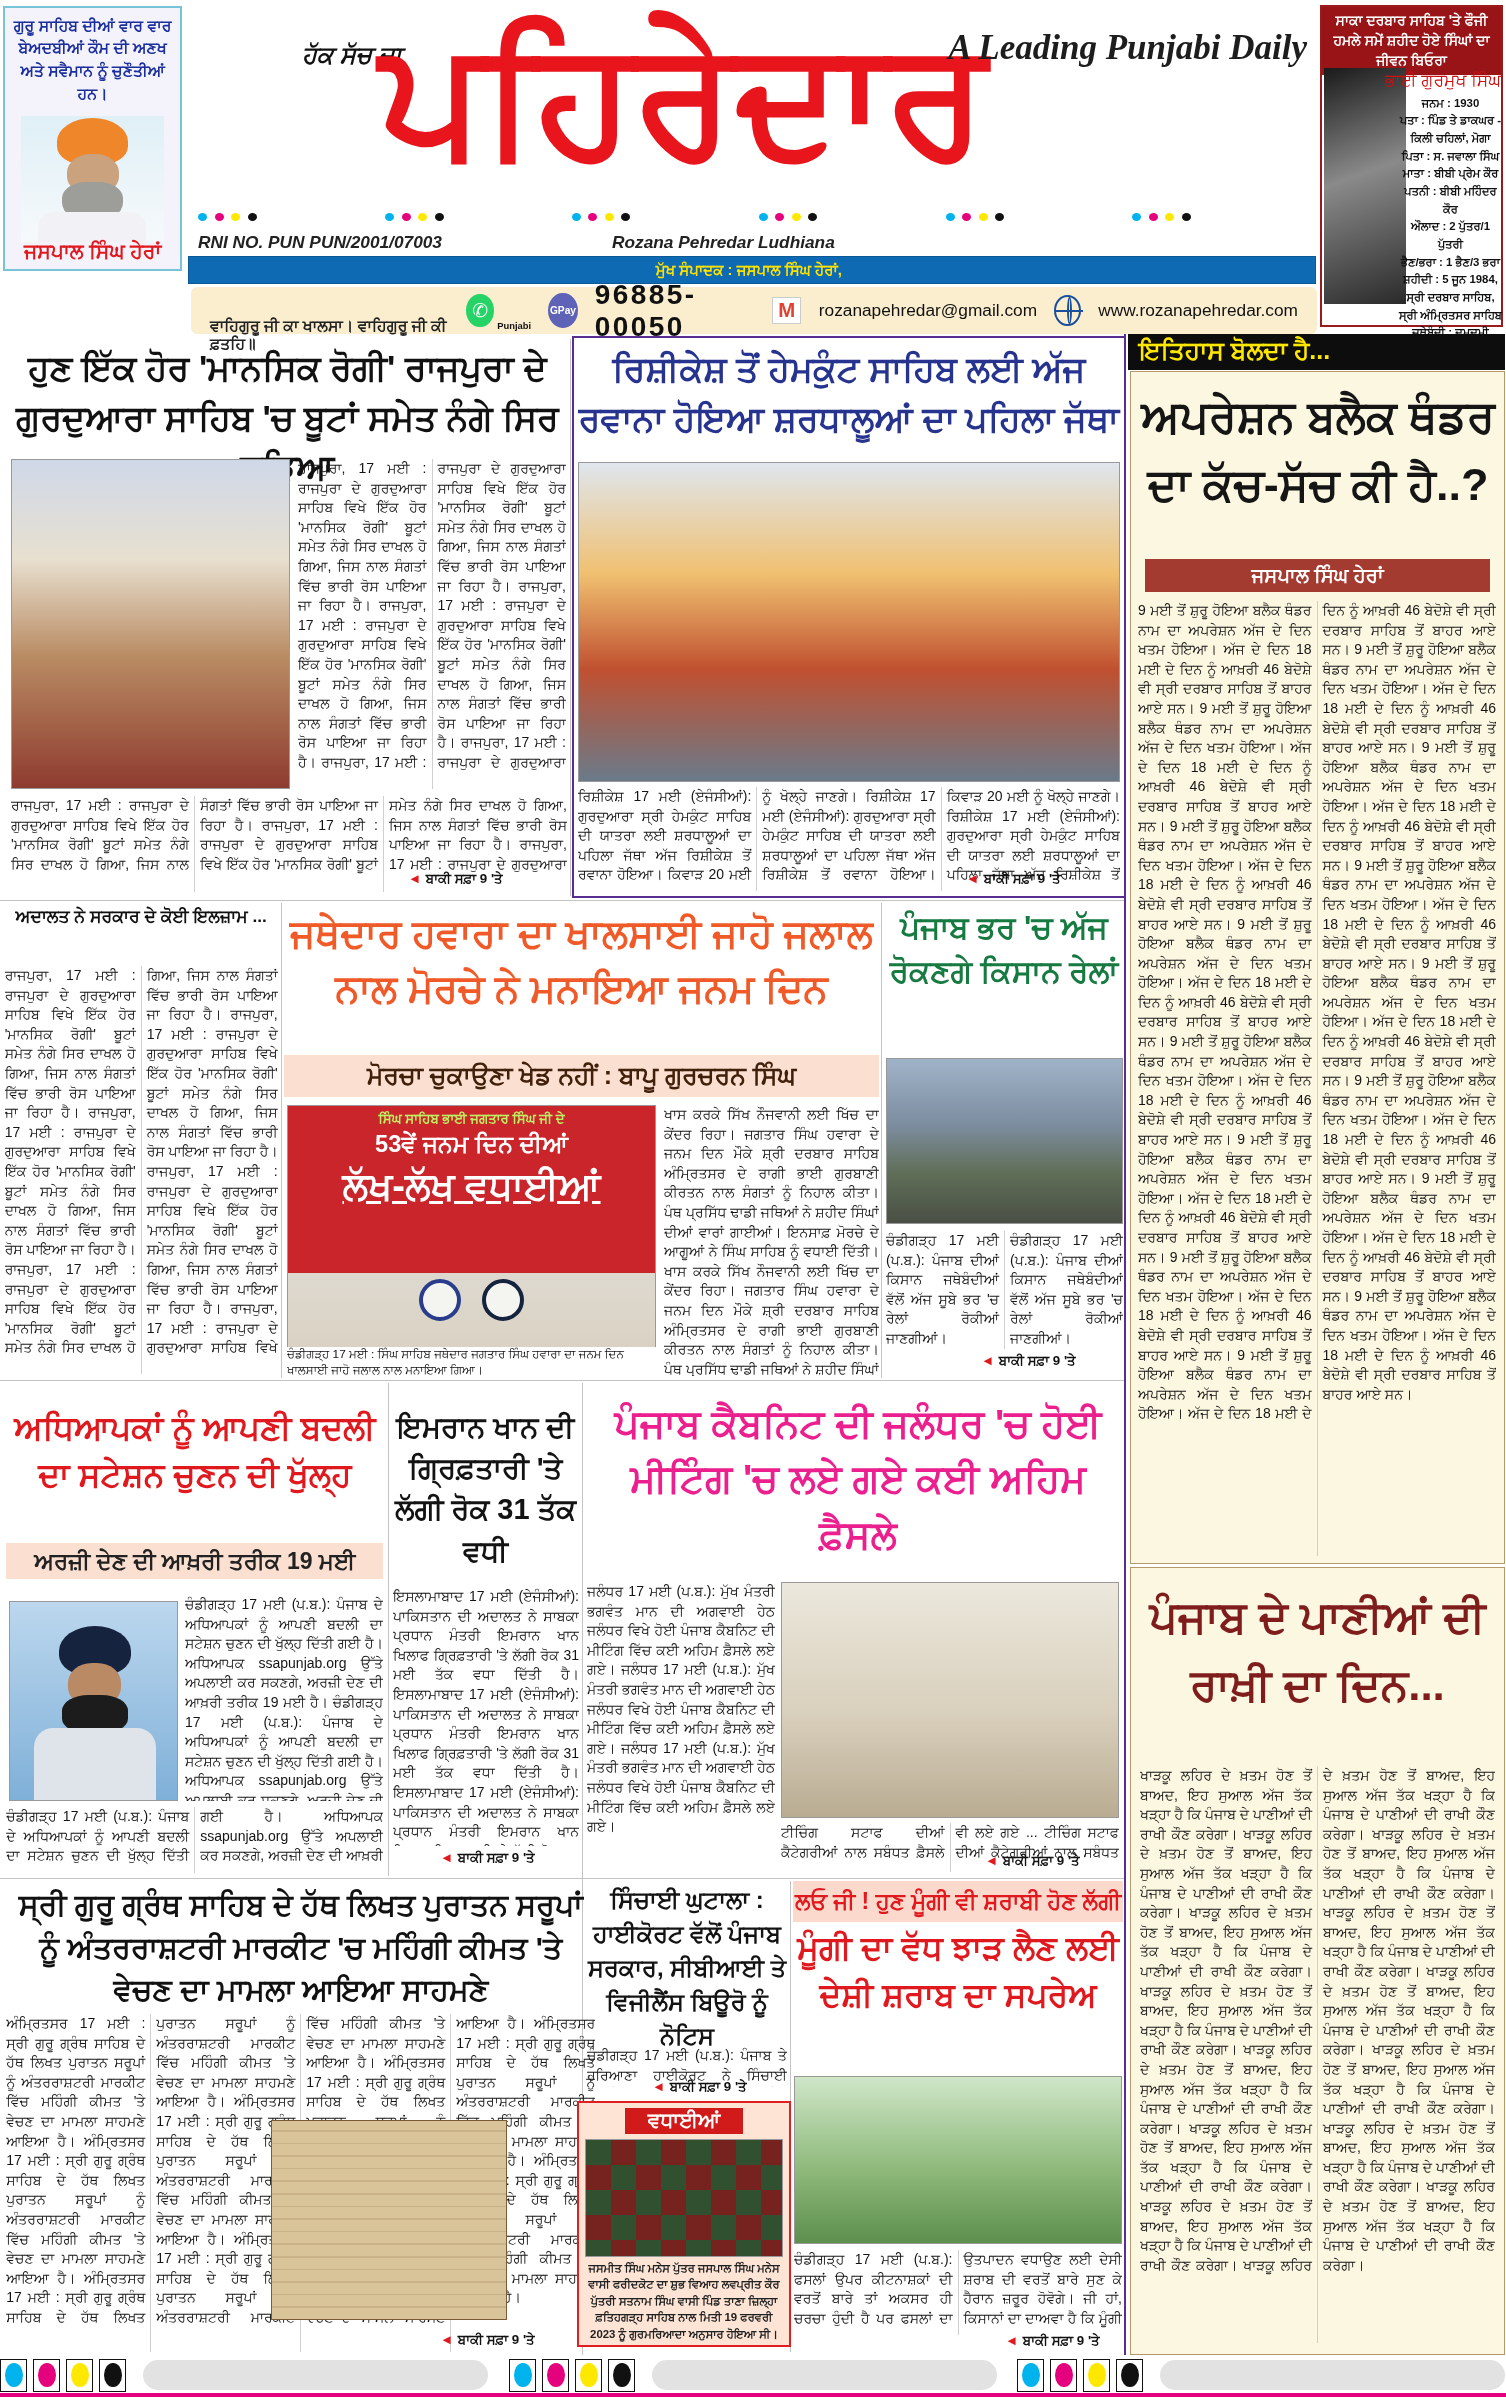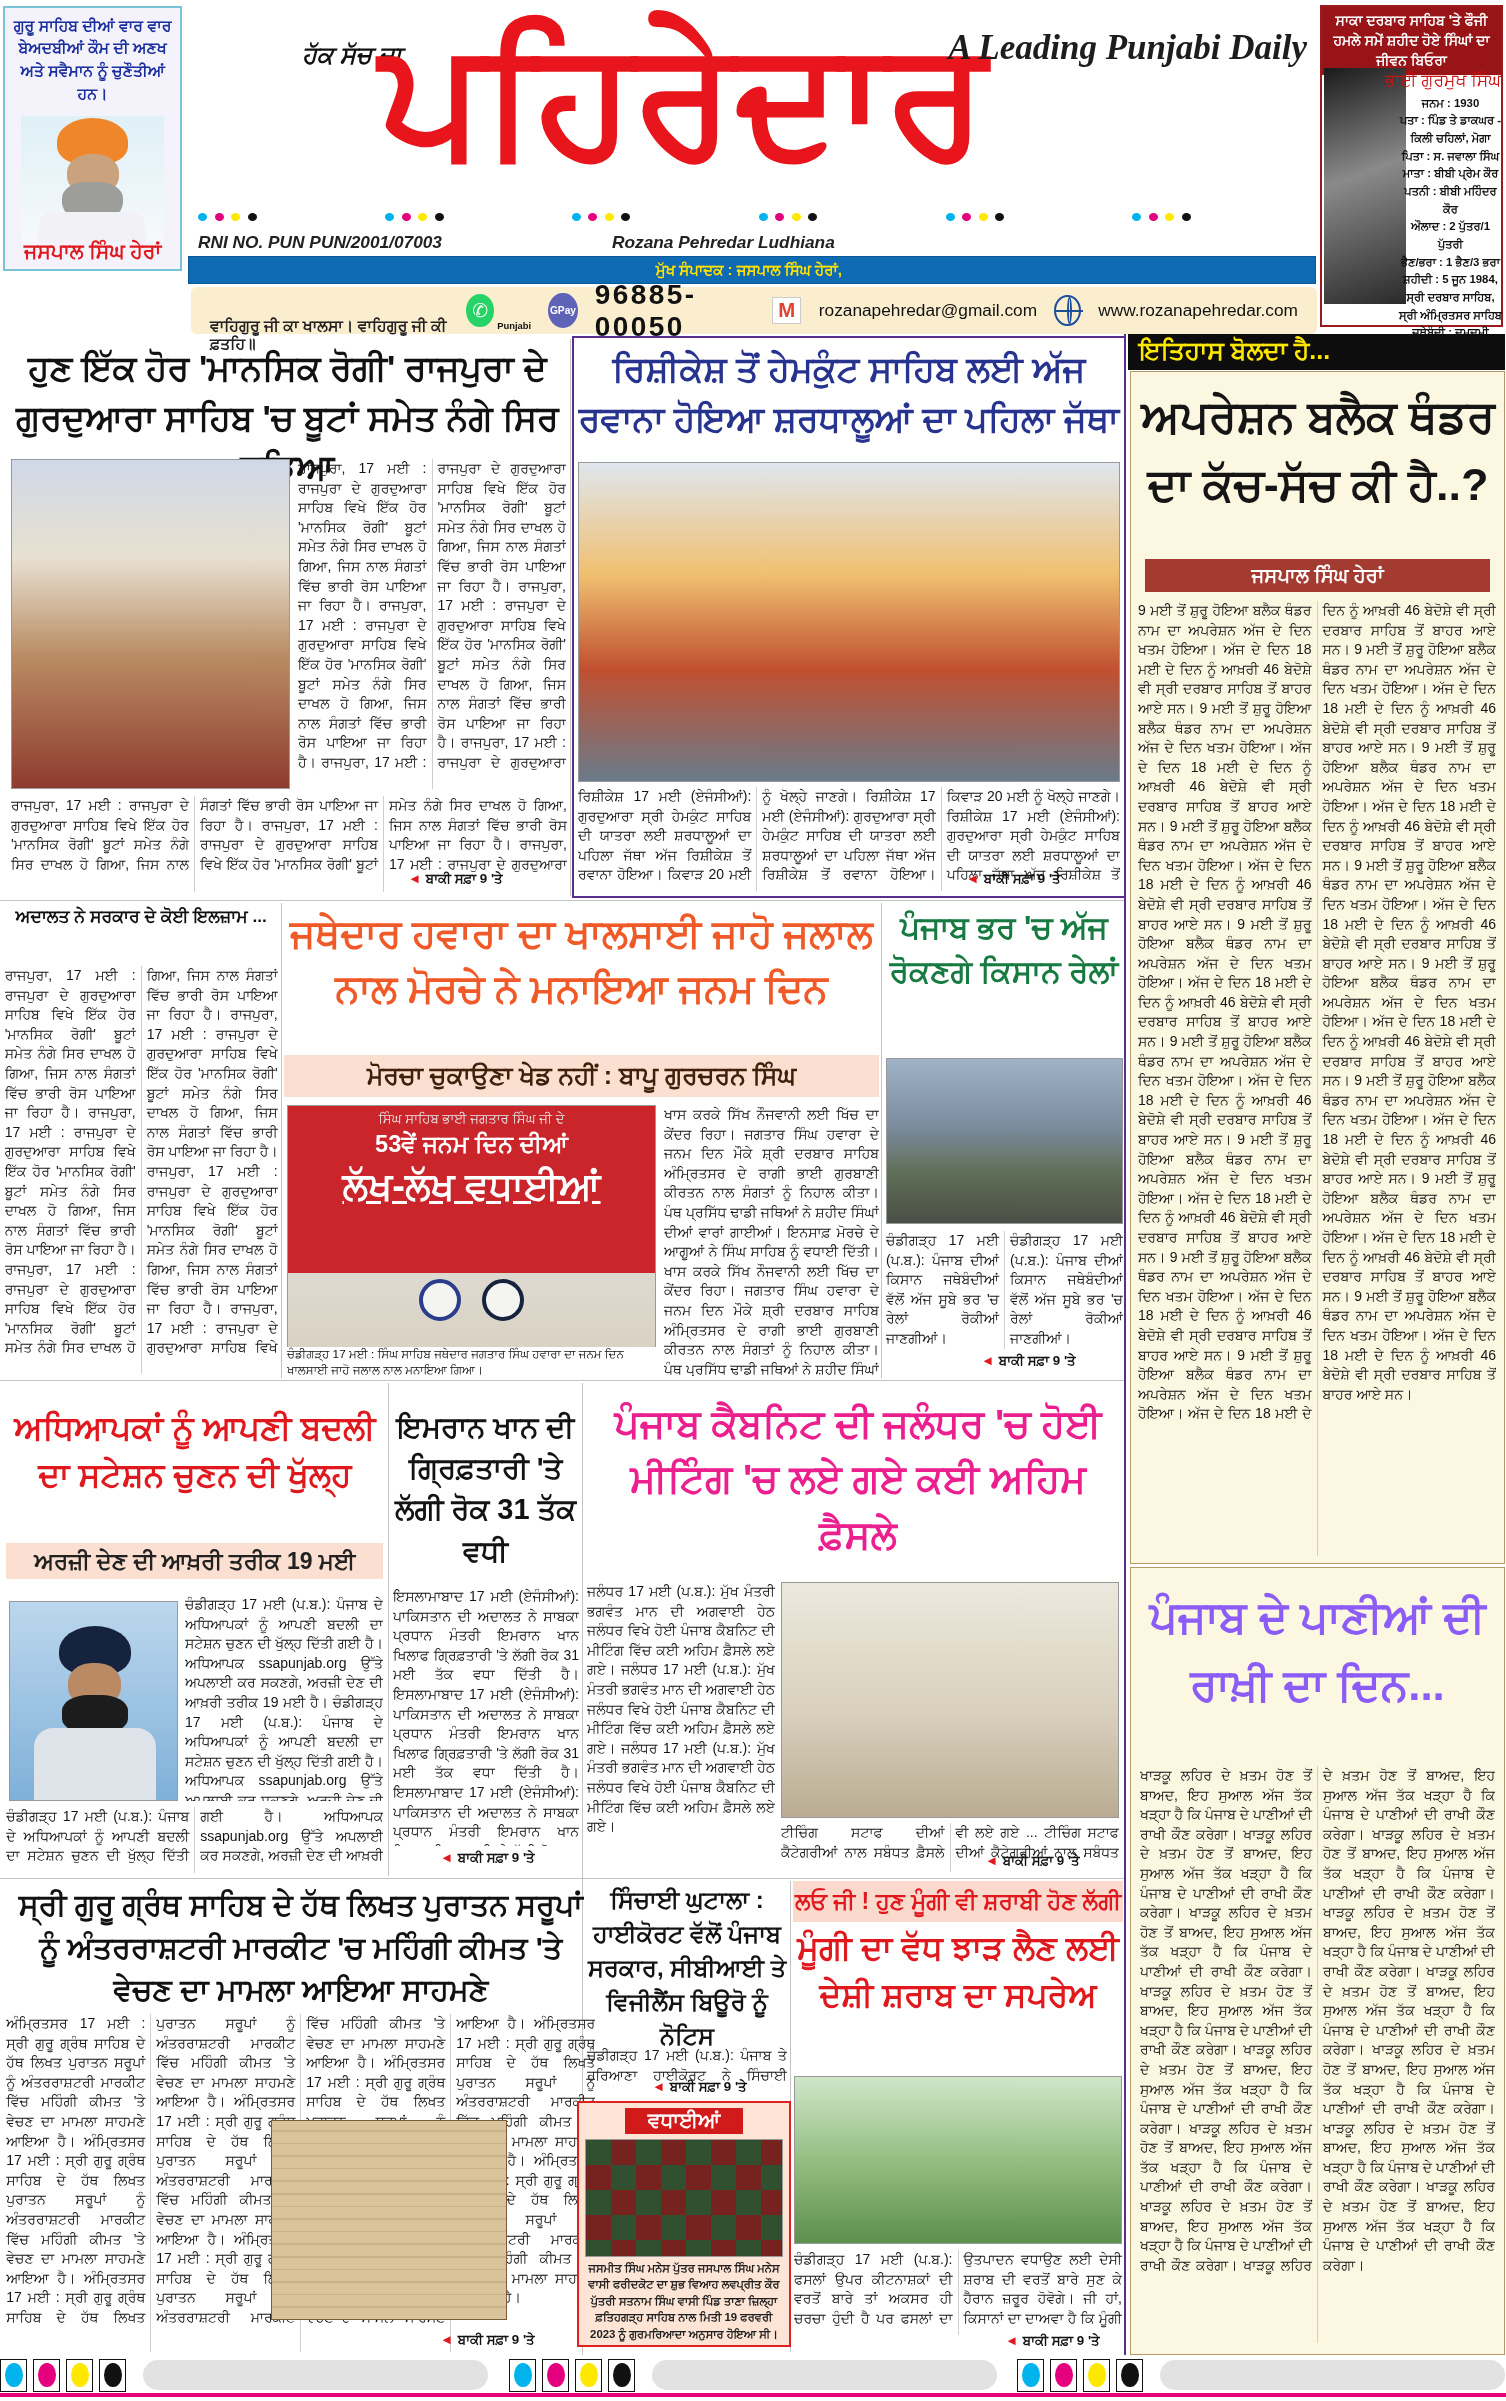--- a/index.html
+++ b/index.html
@@ -196,21 +196,21 @@
     <span style="color:#fff;font-weight:bold;font-size:19.6px;">ਜਸਪਾਲ ਸਿੰਘ ਹੇਰਾਂ</span>
   </div>
   <div class="abs body-sm cols2" style="left:1138px;top:601px;width:358px;height:955px;">9 ਮਈ ਤੋਂ ਸ਼ੁਰੂ ਹੋਇਆ ਬਲੈਕ ਥੰਡਰ ਨਾਮ ਦਾ ਅਪਰੇਸ਼ਨ ਅੱਜ ਦੇ ਦਿਨ ਖਤਮ ਹੋਇਆ। ਅੱਜ ਦੇ ਦਿਨ 18 ਮਈ ਦੇ ਦਿਨ ਨੂੰ ਆਖ਼ਰੀ 46 ਬੇਦੋਸ਼ੇ ਵੀ ਸ੍ਰੀ ਦਰਬਾਰ ਸਾਹਿਬ ਤੋਂ ਬਾਹਰ ਆਏ ਸਨ। 9 ਮਈ ਤੋਂ ਸ਼ੁਰੂ ਹੋਇਆ ਬਲੈਕ ਥੰਡਰ ਨਾਮ ਦਾ ਅਪਰੇਸ਼ਨ ਅੱਜ ਦੇ ਦਿਨ ਖਤਮ ਹੋਇਆ। ਅੱਜ ਦੇ ਦਿਨ 18 ਮਈ ਦੇ ਦਿਨ ਨੂੰ ਆਖ਼ਰੀ 46 ਬੇਦੋਸ਼ੇ ਵੀ ਸ੍ਰੀ ਦਰਬਾਰ ਸਾਹਿਬ ਤੋਂ ਬਾਹਰ ਆਏ ਸਨ। 9 ਮਈ ਤੋਂ ਸ਼ੁਰੂ ਹੋਇਆ ਬਲੈਕ ਥੰਡਰ ਨਾਮ ਦਾ ਅਪਰੇਸ਼ਨ ਅੱਜ ਦੇ ਦਿਨ ਖਤਮ ਹੋਇਆ। ਅੱਜ ਦੇ ਦਿਨ 18 ਮਈ ਦੇ ਦਿਨ ਨੂੰ ਆਖ਼ਰੀ 46 ਬੇਦੋਸ਼ੇ ਵੀ ਸ੍ਰੀ ਦਰਬਾਰ ਸਾਹਿਬ ਤੋਂ ਬਾਹਰ ਆਏ ਸਨ। 9 ਮਈ ਤੋਂ ਸ਼ੁਰੂ ਹੋਇਆ ਬਲੈਕ ਥੰਡਰ ਨਾਮ ਦਾ ਅਪਰੇਸ਼ਨ ਅੱਜ ਦੇ ਦਿਨ ਖਤਮ ਹੋਇਆ। ਅੱਜ ਦੇ ਦਿਨ 18 ਮਈ ਦੇ ਦਿਨ ਨੂੰ ਆਖ਼ਰੀ 46 ਬੇਦੋਸ਼ੇ ਵੀ ਸ੍ਰੀ ਦਰਬਾਰ ਸਾਹਿਬ ਤੋਂ ਬਾਹਰ ਆਏ ਸਨ। 9 ਮਈ ਤੋਂ ਸ਼ੁਰੂ ਹੋਇਆ ਬਲੈਕ ਥੰਡਰ ਨਾਮ ਦਾ ਅਪਰੇਸ਼ਨ ਅੱਜ ਦੇ ਦਿਨ ਖਤਮ ਹੋਇਆ। ਅੱਜ ਦੇ ਦਿਨ 18 ਮਈ ਦੇ ਦਿਨ ਨੂੰ ਆਖ਼ਰੀ 46 ਬੇਦੋਸ਼ੇ ਵੀ ਸ੍ਰੀ ਦਰਬਾਰ ਸਾਹਿਬ ਤੋਂ ਬਾਹਰ ਆਏ ਸਨ। 9 ਮਈ ਤੋਂ ਸ਼ੁਰੂ ਹੋਇਆ ਬਲੈਕ ਥੰਡਰ ਨਾਮ ਦਾ ਅਪਰੇਸ਼ਨ ਅੱਜ ਦੇ ਦਿਨ ਖਤਮ ਹੋਇਆ। ਅੱਜ ਦੇ ਦਿਨ 18 ਮਈ ਦੇ ਦਿਨ ਨੂੰ ਆਖ਼ਰੀ 46 ਬੇਦੋਸ਼ੇ ਵੀ ਸ੍ਰੀ ਦਰਬਾਰ ਸਾਹਿਬ ਤੋਂ ਬਾਹਰ ਆਏ ਸਨ। 9 ਮਈ ਤੋਂ ਸ਼ੁਰੂ ਹੋਇਆ ਬਲੈਕ ਥੰਡਰ ਨਾਮ ਦਾ ਅਪਰੇਸ਼ਨ ਅੱਜ ਦੇ ਦਿਨ ਖਤਮ ਹੋਇਆ। ਅੱਜ ਦੇ ਦਿਨ 18 ਮਈ ਦੇ ਦਿਨ ਨੂੰ ਆਖ਼ਰੀ 46 ਬੇਦੋਸ਼ੇ ਵੀ ਸ੍ਰੀ ਦਰਬਾਰ ਸਾਹਿਬ ਤੋਂ ਬਾਹਰ ਆਏ ਸਨ। 9 ਮਈ ਤੋਂ ਸ਼ੁਰੂ ਹੋਇਆ ਬਲੈਕ ਥੰਡਰ ਨਾਮ ਦਾ ਅਪਰੇਸ਼ਨ ਅੱਜ ਦੇ ਦਿਨ ਖਤਮ ਹੋਇਆ। ਅੱਜ ਦੇ ਦਿਨ 18 ਮਈ ਦੇ ਦਿਨ ਨੂੰ ਆਖ਼ਰੀ 46 ਬੇਦੋਸ਼ੇ ਵੀ ਸ੍ਰੀ ਦਰਬਾਰ ਸਾਹਿਬ ਤੋਂ ਬਾਹਰ ਆਏ ਸਨ। 9 ਮਈ ਤੋਂ ਸ਼ੁਰੂ ਹੋਇਆ ਬਲੈਕ ਥੰਡਰ ਨਾਮ ਦਾ ਅਪਰੇਸ਼ਨ ਅੱਜ ਦੇ ਦਿਨ ਖਤਮ ਹੋਇਆ। ਅੱਜ ਦੇ ਦਿਨ 18 ਮਈ ਦੇ ਦਿਨ ਨੂੰ ਆਖ਼ਰੀ 46 ਬੇਦੋਸ਼ੇ ਵੀ ਸ੍ਰੀ ਦਰਬਾਰ ਸਾਹਿਬ ਤੋਂ ਬਾਹਰ ਆਏ ਸਨ। 9 ਮਈ ਤੋਂ ਸ਼ੁਰੂ ਹੋਇਆ ਬਲੈਕ ਥੰਡਰ ਨਾਮ ਦਾ ਅਪਰੇਸ਼ਨ ਅੱਜ ਦੇ ਦਿਨ ਖਤਮ ਹੋਇਆ। ਅੱਜ ਦੇ ਦਿਨ 18 ਮਈ ਦੇ ਦਿਨ ਨੂੰ ਆਖ਼ਰੀ 46 ਬੇਦੋਸ਼ੇ ਵੀ ਸ੍ਰੀ ਦਰਬਾਰ ਸਾਹਿਬ ਤੋਂ ਬਾਹਰ ਆਏ ਸਨ। 9 ਮਈ ਤੋਂ ਸ਼ੁਰੂ ਹੋਇਆ ਬਲੈਕ ਥੰਡਰ ਨਾਮ ਦਾ ਅਪਰੇਸ਼ਨ ਅੱਜ ਦੇ ਦਿਨ ਖਤਮ ਹੋਇਆ। ਅੱਜ ਦੇ ਦਿਨ 18 ਮਈ ਦੇ ਦਿਨ ਨੂੰ ਆਖ਼ਰੀ 46 ਬੇਦੋਸ਼ੇ ਵੀ ਸ੍ਰੀ ਦਰਬਾਰ ਸਾਹਿਬ ਤੋਂ ਬਾਹਰ ਆਏ ਸਨ। 9 ਮਈ ਤੋਂ ਸ਼ੁਰੂ ਹੋਇਆ ਬਲੈਕ ਥੰਡਰ ਨਾਮ ਦਾ ਅਪਰੇਸ਼ਨ ਅੱਜ ਦੇ ਦਿਨ ਖਤਮ ਹੋਇਆ। ਅੱਜ ਦੇ ਦਿਨ 18 ਮਈ ਦੇ ਦਿਨ ਨੂੰ ਆਖ਼ਰੀ 46 ਬੇਦੋਸ਼ੇ ਵੀ ਸ੍ਰੀ ਦਰਬਾਰ ਸਾਹਿਬ ਤੋਂ ਬਾਹਰ ਆਏ ਸਨ। 9 ਮਈ ਤੋਂ ਸ਼ੁਰੂ ਹੋਇਆ ਬਲੈਕ ਥੰਡਰ ਨਾਮ ਦਾ ਅਪਰੇਸ਼ਨ ਅੱਜ ਦੇ ਦਿਨ ਖਤਮ ਹੋਇਆ। ਅੱਜ ਦੇ ਦਿਨ 18 ਮਈ ਦੇ ਦਿਨ ਨੂੰ ਆਖ਼ਰੀ 46 ਬੇਦੋਸ਼ੇ ਵੀ ਸ੍ਰੀ ਦਰਬਾਰ ਸਾਹਿਬ ਤੋਂ ਬਾਹਰ ਆਏ ਸਨ। 9 ਮਈ ਤੋਂ ਸ਼ੁਰੂ ਹੋਇਆ ਬਲੈਕ ਥੰਡਰ ਨਾਮ ਦਾ ਅਪਰੇਸ਼ਨ ਅੱਜ ਦੇ ਦਿਨ ਖਤਮ ਹੋਇਆ। ਅੱਜ ਦੇ ਦਿਨ 18 ਮਈ ਦੇ ਦਿਨ ਨੂੰ ਆਖ਼ਰੀ 46 ਬੇਦੋਸ਼ੇ ਵੀ ਸ੍ਰੀ ਦਰਬਾਰ ਸਾਹਿਬ ਤੋਂ ਬਾਹਰ ਆਏ ਸਨ। 9 ਮਈ ਤੋਂ ਸ਼ੁਰੂ ਹੋਇਆ ਬਲੈਕ ਥੰਡਰ ਨਾਮ ਦਾ ਅਪਰੇਸ਼ਨ ਅੱਜ ਦੇ ਦਿਨ ਖਤਮ ਹੋਇਆ। ਅੱਜ ਦੇ ਦਿਨ 18 ਮਈ ਦੇ ਦਿਨ ਨੂੰ ਆਖ਼ਰੀ 46 ਬੇਦੋਸ਼ੇ ਵੀ ਸ੍ਰੀ ਦਰਬਾਰ ਸਾਹਿਬ ਤੋਂ ਬਾਹਰ ਆਏ ਸਨ।</div>
 
   <div class="abs hl" style="left:284px;top:906px;width:595px;height:141px;font-size:39px;color:#f05a28;">ਜਥੇਦਾਰ ਹਵਾਰਾ ਦਾ ਖਾਲਸਾਈ ਜਾਹੋ ਜਲਾਲ ਨਾਲ ਮੋਰਚੇ ਨੇ ਮਨਾਇਆ ਜਨਮ ਦਿਨ</div>
   <div class="abs" style="left:284px;top:1055px;width:595px;height:42px;background:#fbdfd0;display:flex;align-items:center;justify-content:center;">
     <span style="font-size:25px;font-weight:bold;color:#40200a;">ਮੋਰਚਾ ਚੁਕਾਉਣਾ ਖੇਡ ਨਹੀਂ : ਬਾਪੂ ਗੁਰਚਰਨ ਸਿੰਘ</span>
   </div>
   <div class="abs photo" style="left:287px;top:1105px;width:369px;height:271px;background:linear-gradient(180deg,#e8e8e8 0%,#d8d0c0 100%);">
     <div style="background:#c9252b;height:62%;padding:4.7px 6.3px;text-align:center;">
-      <div style="color:#e5e5e5;font-size:13.3px;font-weight:normal;">ਸਿੰਘ ਸਾਹਿਬ ਭਾਈ ਜਗਤਾਰ ਸਿੰਘ ਜੀ ਦੇ</div>
+      <div style="color:#bef264;font-size:13.3px;font-weight:bold;">ਸਿੰਘ ਸਾਹਿਬ ਭਾਈ ਜਗਤਾਰ ਸਿੰਘ ਜੀ ਦੇ</div>
       <div style="color:#ffffff;font-size:23.6px;font-weight:bold;margin-top:4.7px;">53ਵੇਂ ਜਨਮ ਦਿਨ ਦੀਆਂ</div>
       <div style="color:#ffffff;font-size:38px;font-weight:bold;margin-top:6.3px;text-decoration:underline;">ਲੱਖ-ਲੱਖ ਵਧਾਈਆਂ</div>
     </div>
     <div style="display:flex;gap:20.4px;justify-content:center;margin-top:6.3px;">
       <span style="width:42px;height:42px;border-radius:50%;background:#f4f4f0;border:4.7px solid #2a3c8c;display:inline-block;"></span>
       <span style="width:42px;height:42px;border-radius:50%;background:#f4f4f0;border:4.7px solid #16233f;display:inline-block;"></span>
     </div>
   </div>
   <div class="abs body-sm" style="left:664px;top:1105px;width:215px;height:271px;">ਖਾਸ ਕਰਕੇ ਸਿੱਖ ਨੌਜਵਾਨੀ ਲਈ ਖਿੱਚ ਦਾ ਕੇਂਦਰ ਰਿਹਾ। ਜਗਤਾਰ ਸਿੰਘ ਹਵਾਰਾ ਦੇ ਜਨਮ ਦਿਨ ਮੌਕੇ ਸ਼੍ਰੀ ਦਰਬਾਰ ਸਾਹਿਬ ਅੰਮ੍ਰਿਤਸਰ ਦੇ ਰਾਗੀ ਭਾਈ ਗੁਰਬਾਣੀ ਕੀਰਤਨ ਨਾਲ ਸੰਗਤਾਂ ਨੂੰ ਨਿਹਾਲ ਕੀਤਾ। ਪੰਥ ਪ੍ਰਸਿੱਧ ਢਾਡੀ ਜਥਿਆਂ ਨੇ ਸ਼ਹੀਦ ਸਿੰਘਾਂ ਦੀਆਂ ਵਾਰਾਂ ਗਾਈਆਂ। ਇਨਸਾਫ਼ ਮੋਰਚੇ ਦੇ ਆਗੂਆਂ ਨੇ ਸਿੰਘ ਸਾਹਿਬ ਨੂੰ ਵਧਾਈ ਦਿੱਤੀ। ਖਾਸ ਕਰਕੇ ਸਿੱਖ ਨੌਜਵਾਨੀ ਲਈ ਖਿੱਚ ਦਾ ਕੇਂਦਰ ਰਿਹਾ। ਜਗਤਾਰ ਸਿੰਘ ਹਵਾਰਾ ਦੇ ਜਨਮ ਦਿਨ ਮੌਕੇ ਸ਼੍ਰੀ ਦਰਬਾਰ ਸਾਹਿਬ ਅੰਮ੍ਰਿਤਸਰ ਦੇ ਰਾਗੀ ਭਾਈ ਗੁਰਬਾਣੀ ਕੀਰਤਨ ਨਾਲ ਸੰਗਤਾਂ ਨੂੰ ਨਿਹਾਲ ਕੀਤਾ। ਪੰਥ ਪ੍ਰਸਿੱਧ ਢਾਡੀ ਜਥਿਆਂ ਨੇ ਸ਼ਹੀਦ ਸਿੰਘਾਂ ਦੀਆਂ ਵਾਰਾਂ ਗਾਈਆਂ। ਇਨਸਾਫ਼ ਮੋਰਚੇ ਦੇ ਆਗੂਆਂ ਨੇ ਸਿੰਘ ਸਾਹਿਬ ਨੂੰ ਵਧਾਈ ਦਿੱਤੀ।</div>
   <div class="abs cap" style="left:287px;top:1347px;width:369px;height:30px;overflow:hidden;font-weight:normal;font-size:11.8px;background:#fff;">ਚੰਡੀਗੜ੍ਹ 17 ਮਈ : ਸਿੰਘ ਸਾਹਿਬ ਜਥੇਦਾਰ ਜਗਤਾਰ ਸਿੰਘ ਹਵਾਰਾ ਦਾ ਜਨਮ ਦਿਨ ਖਾਲਸਾਈ ਜਾਹੋ ਜਲਾਲ ਨਾਲ ਮਨਾਇਆ ਗਿਆ।</div>
@@ -243,21 +243,21 @@
 
   <div class="abs hl" style="left:597px;top:1396px;width:522px;height:177px;font-size:39px;color:#ec1f8e;">ਪੰਜਾਬ ਕੈਬਨਿਟ ਦੀ ਜਲੰਧਰ 'ਚ ਹੋਈ ਮੀਟਿੰਗ 'ਚ ਲਏ ਗਏ ਕਈ ਅਹਿਮ ਫ਼ੈਸਲੇ</div>
   <div class="abs photo" style="left:781px;top:1582px;width:338px;height:236px;background:linear-gradient(180deg,#ece8dd 0%,#d9d0bd 55%,#b9ac92 100%);"></div>
   <div class="abs body-sm" style="left:587px;top:1582px;width:188px;height:292px;">ਜਲੰਧਰ 17 ਮਈ (ਪ.ਬ.): ਮੁੱਖ ਮੰਤਰੀ ਭਗਵੰਤ ਮਾਨ ਦੀ ਅਗਵਾਈ ਹੇਠ ਜਲੰਧਰ ਵਿਖੇ ਹੋਈ ਪੰਜਾਬ ਕੈਬਨਿਟ ਦੀ ਮੀਟਿੰਗ ਵਿੱਚ ਕਈ ਅਹਿਮ ਫ਼ੈਸਲੇ ਲਏ ਗਏ। ਜਲੰਧਰ 17 ਮਈ (ਪ.ਬ.): ਮੁੱਖ ਮੰਤਰੀ ਭਗਵੰਤ ਮਾਨ ਦੀ ਅਗਵਾਈ ਹੇਠ ਜਲੰਧਰ ਵਿਖੇ ਹੋਈ ਪੰਜਾਬ ਕੈਬਨਿਟ ਦੀ ਮੀਟਿੰਗ ਵਿੱਚ ਕਈ ਅਹਿਮ ਫ਼ੈਸਲੇ ਲਏ ਗਏ। ਜਲੰਧਰ 17 ਮਈ (ਪ.ਬ.): ਮੁੱਖ ਮੰਤਰੀ ਭਗਵੰਤ ਮਾਨ ਦੀ ਅਗਵਾਈ ਹੇਠ ਜਲੰਧਰ ਵਿਖੇ ਹੋਈ ਪੰਜਾਬ ਕੈਬਨਿਟ ਦੀ ਮੀਟਿੰਗ ਵਿੱਚ ਕਈ ਅਹਿਮ ਫ਼ੈਸਲੇ ਲਏ ਗਏ।</div>
   <div class="abs body-sm cols2" style="left:781px;top:1823px;width:338px;height:49px;">ਟੀਚਿੰਗ ਸਟਾਫ ਦੀਆਂ ਕੈਟੇਗਰੀਆਂ ਨਾਲ ਸਬੰਧਤ ਫ਼ੈਸਲੇ ਵੀ ਲਏ ਗਏ ... ਟੀਚਿੰਗ ਸਟਾਫ ਦੀਆਂ ਕੈਟੇਗਰੀਆਂ ਨਾਲ ਸਬੰਧਤ ਫ਼ੈਸਲੇ ਵੀ ਲਏ ਗਏ ...</div>
   <div class="cont" style="left:985px;top:1853px;">
     <span class="arrow">◄</span><span>ਬਾਕੀ ਸਫ਼ਾ 9 'ਤੇ</span>
   </div>
 
   <div class="abs cream" style="left:1130px;top:1567px;width:375px;height:788px;"></div>
-  <div class="abs hl" style="left:1140px;top:1583px;width:355px;height:171px;font-size:44px;color:#8b5cf6;line-height:1.55;">ਪੰਜਾਬ ਦੇ ਪਾਣੀਆਂ ਦੀ ਰਾਖ਼ੀ ਦਾ ਦਿਨ...</div>
+  <div class="abs hl" style="left:1140px;top:1583px;width:355px;height:171px;font-size:44px;color:#7f1d1d;line-height:1.55;">ਪੰਜਾਬ ਦੇ ਪਾਣੀਆਂ ਦੀ ਰਾਖ਼ੀ ਦਾ ਦਿਨ...</div>
   <div class="abs body-sm cols2" style="left:1140px;top:1766px;width:355px;height:577px;">ਖਾੜਕੂ ਲਹਿਰ ਦੇ ਖ਼ਤਮ ਹੋਣ ਤੋਂ ਬਾਅਦ, ਇਹ ਸੁਆਲ ਅੱਜ ਤੱਕ ਖੜ੍ਹਾ ਹੈ ਕਿ ਪੰਜਾਬ ਦੇ ਪਾਣੀਆਂ ਦੀ ਰਾਖੀ ਕੌਣ ਕਰੇਗਾ। ਖਾੜਕੂ ਲਹਿਰ ਦੇ ਖ਼ਤਮ ਹੋਣ ਤੋਂ ਬਾਅਦ, ਇਹ ਸੁਆਲ ਅੱਜ ਤੱਕ ਖੜ੍ਹਾ ਹੈ ਕਿ ਪੰਜਾਬ ਦੇ ਪਾਣੀਆਂ ਦੀ ਰਾਖੀ ਕੌਣ ਕਰੇਗਾ। ਖਾੜਕੂ ਲਹਿਰ ਦੇ ਖ਼ਤਮ ਹੋਣ ਤੋਂ ਬਾਅਦ, ਇਹ ਸੁਆਲ ਅੱਜ ਤੱਕ ਖੜ੍ਹਾ ਹੈ ਕਿ ਪੰਜਾਬ ਦੇ ਪਾਣੀਆਂ ਦੀ ਰਾਖੀ ਕੌਣ ਕਰੇਗਾ। ਖਾੜਕੂ ਲਹਿਰ ਦੇ ਖ਼ਤਮ ਹੋਣ ਤੋਂ ਬਾਅਦ, ਇਹ ਸੁਆਲ ਅੱਜ ਤੱਕ ਖੜ੍ਹਾ ਹੈ ਕਿ ਪੰਜਾਬ ਦੇ ਪਾਣੀਆਂ ਦੀ ਰਾਖੀ ਕੌਣ ਕਰੇਗਾ। ਖਾੜਕੂ ਲਹਿਰ ਦੇ ਖ਼ਤਮ ਹੋਣ ਤੋਂ ਬਾਅਦ, ਇਹ ਸੁਆਲ ਅੱਜ ਤੱਕ ਖੜ੍ਹਾ ਹੈ ਕਿ ਪੰਜਾਬ ਦੇ ਪਾਣੀਆਂ ਦੀ ਰਾਖੀ ਕੌਣ ਕਰੇਗਾ। ਖਾੜਕੂ ਲਹਿਰ ਦੇ ਖ਼ਤਮ ਹੋਣ ਤੋਂ ਬਾਅਦ, ਇਹ ਸੁਆਲ ਅੱਜ ਤੱਕ ਖੜ੍ਹਾ ਹੈ ਕਿ ਪੰਜਾਬ ਦੇ ਪਾਣੀਆਂ ਦੀ ਰਾਖੀ ਕੌਣ ਕਰੇਗਾ। ਖਾੜਕੂ ਲਹਿਰ ਦੇ ਖ਼ਤਮ ਹੋਣ ਤੋਂ ਬਾਅਦ, ਇਹ ਸੁਆਲ ਅੱਜ ਤੱਕ ਖੜ੍ਹਾ ਹੈ ਕਿ ਪੰਜਾਬ ਦੇ ਪਾਣੀਆਂ ਦੀ ਰਾਖੀ ਕੌਣ ਕਰੇਗਾ। ਖਾੜਕੂ ਲਹਿਰ ਦੇ ਖ਼ਤਮ ਹੋਣ ਤੋਂ ਬਾਅਦ, ਇਹ ਸੁਆਲ ਅੱਜ ਤੱਕ ਖੜ੍ਹਾ ਹੈ ਕਿ ਪੰਜਾਬ ਦੇ ਪਾਣੀਆਂ ਦੀ ਰਾਖੀ ਕੌਣ ਕਰੇਗਾ। ਖਾੜਕੂ ਲਹਿਰ ਦੇ ਖ਼ਤਮ ਹੋਣ ਤੋਂ ਬਾਅਦ, ਇਹ ਸੁਆਲ ਅੱਜ ਤੱਕ ਖੜ੍ਹਾ ਹੈ ਕਿ ਪੰਜਾਬ ਦੇ ਪਾਣੀਆਂ ਦੀ ਰਾਖੀ ਕੌਣ ਕਰੇਗਾ। ਖਾੜਕੂ ਲਹਿਰ ਦੇ ਖ਼ਤਮ ਹੋਣ ਤੋਂ ਬਾਅਦ, ਇਹ ਸੁਆਲ ਅੱਜ ਤੱਕ ਖੜ੍ਹਾ ਹੈ ਕਿ ਪੰਜਾਬ ਦੇ ਪਾਣੀਆਂ ਦੀ ਰਾਖੀ ਕੌਣ ਕਰੇਗਾ। ਖਾੜਕੂ ਲਹਿਰ ਦੇ ਖ਼ਤਮ ਹੋਣ ਤੋਂ ਬਾਅਦ, ਇਹ ਸੁਆਲ ਅੱਜ ਤੱਕ ਖੜ੍ਹਾ ਹੈ ਕਿ ਪੰਜਾਬ ਦੇ ਪਾਣੀਆਂ ਦੀ ਰਾਖੀ ਕੌਣ ਕਰੇਗਾ। ਖਾੜਕੂ ਲਹਿਰ ਦੇ ਖ਼ਤਮ ਹੋਣ ਤੋਂ ਬਾਅਦ, ਇਹ ਸੁਆਲ ਅੱਜ ਤੱਕ ਖੜ੍ਹਾ ਹੈ ਕਿ ਪੰਜਾਬ ਦੇ ਪਾਣੀਆਂ ਦੀ ਰਾਖੀ ਕੌਣ ਕਰੇਗਾ। ਖਾੜਕੂ ਲਹਿਰ ਦੇ ਖ਼ਤਮ ਹੋਣ ਤੋਂ ਬਾਅਦ, ਇਹ ਸੁਆਲ ਅੱਜ ਤੱਕ ਖੜ੍ਹਾ ਹੈ ਕਿ ਪੰਜਾਬ ਦੇ ਪਾਣੀਆਂ ਦੀ ਰਾਖੀ ਕੌਣ ਕਰੇਗਾ। ਖਾੜਕੂ ਲਹਿਰ ਦੇ ਖ਼ਤਮ ਹੋਣ ਤੋਂ ਬਾਅਦ, ਇਹ ਸੁਆਲ ਅੱਜ ਤੱਕ ਖੜ੍ਹਾ ਹੈ ਕਿ ਪੰਜਾਬ ਦੇ ਪਾਣੀਆਂ ਦੀ ਰਾਖੀ ਕੌਣ ਕਰੇਗਾ।</div>
 
   <div class="abs hl" style="left:6.3px;top:1884px;width:589px;height:122px;font-size:30px;color:#111;">ਸ੍ਰੀ ਗੁਰੂ ਗ੍ਰੰਥ ਸਾਹਿਬ ਦੇ ਹੱਥ ਲਿਖਤ ਪੁਰਾਤਨ ਸਰੂਪਾਂ ਨੂੰ ਅੰਤਰਰਾਸ਼ਟਰੀ ਮਾਰਕੀਟ 'ਚ ਮਹਿੰਗੀ ਕੀਮਤ 'ਤੇ ਵੇਚਣ ਦਾ ਮਾਮਲਾ ਆਇਆ ਸਾਹਮਣੇ</div>
   <div class="abs body-sm cols4" style="left:6.3px;top:2014px;width:589px;height:338px;">ਅੰਮ੍ਰਿਤਸਰ 17 ਮਈ : ਸ੍ਰੀ ਗੁਰੂ ਗ੍ਰੰਥ ਸਾਹਿਬ ਦੇ ਹੱਥ ਲਿਖਤ ਪੁਰਾਤਨ ਸਰੂਪਾਂ ਨੂੰ ਅੰਤਰਰਾਸ਼ਟਰੀ ਮਾਰਕੀਟ ਵਿੱਚ ਮਹਿੰਗੀ ਕੀਮਤ 'ਤੇ ਵੇਚਣ ਦਾ ਮਾਮਲਾ ਸਾਹਮਣੇ ਆਇਆ ਹੈ। ਅੰਮ੍ਰਿਤਸਰ 17 ਮਈ : ਸ੍ਰੀ ਗੁਰੂ ਗ੍ਰੰਥ ਸਾਹਿਬ ਦੇ ਹੱਥ ਲਿਖਤ ਪੁਰਾਤਨ ਸਰੂਪਾਂ ਨੂੰ ਅੰਤਰਰਾਸ਼ਟਰੀ ਮਾਰਕੀਟ ਵਿੱਚ ਮਹਿੰਗੀ ਕੀਮਤ 'ਤੇ ਵੇਚਣ ਦਾ ਮਾਮਲਾ ਸਾਹਮਣੇ ਆਇਆ ਹੈ। ਅੰਮ੍ਰਿਤਸਰ 17 ਮਈ : ਸ੍ਰੀ ਗੁਰੂ ਗ੍ਰੰਥ ਸਾਹਿਬ ਦੇ ਹੱਥ ਲਿਖਤ ਪੁਰਾਤਨ ਸਰੂਪਾਂ ਨੂੰ ਅੰਤਰਰਾਸ਼ਟਰੀ ਮਾਰਕੀਟ ਵਿੱਚ ਮਹਿੰਗੀ ਕੀਮਤ 'ਤੇ ਵੇਚਣ ਦਾ ਮਾਮਲਾ ਸਾਹਮਣੇ ਆਇਆ ਹੈ। ਅੰਮ੍ਰਿਤਸਰ 17 ਮਈ : ਸ੍ਰੀ ਗੁਰੂ ਗ੍ਰੰਥ ਸਾਹਿਬ ਦੇ ਹੱਥ ਲਿਖਤ ਪੁਰਾਤਨ ਸਰੂਪਾਂ ਨੂੰ ਅੰਤਰਰਾਸ਼ਟਰੀ ਮਾਰਕੀਟ ਵਿੱਚ ਮਹਿੰਗੀ ਕੀਮਤ 'ਤੇ ਵੇਚਣ ਦਾ ਮਾਮਲਾ ਸਾਹਮਣੇ ਆਇਆ ਹੈ। ਅੰਮ੍ਰਿਤਸਰ 17 ਮਈ : ਸ੍ਰੀ ਗੁਰੂ ਗ੍ਰੰਥ ਸਾਹਿਬ ਦੇ ਹੱਥ ਲਿਖਤ ਪੁਰਾਤਨ ਸਰੂਪਾਂ ਨੂੰ ਅੰਤਰਰਾਸ਼ਟਰੀ ਮਾਰਕੀਟ ਵਿੱਚ ਮਹਿੰਗੀ ਕੀਮਤ 'ਤੇ ਵੇਚਣ ਦਾ ਮਾਮਲਾ ਸਾਹਮਣੇ ਆਇਆ ਹੈ। ਅੰਮ੍ਰਿਤਸਰ 17 ਮਈ : ਸ੍ਰੀ ਗੁਰੂ ਗ੍ਰੰਥ ਸਾਹਿਬ ਦੇ ਹੱਥ ਲਿਖਤ ਪੁਰਾਤਨ ਸਰੂਪਾਂ ਨੂੰ ਅੰਤਰਰਾਸ਼ਟਰੀ ਮਾਰਕੀਟ ਵਿੱਚ ਮਹਿੰਗੀ ਕੀਮਤ 'ਤੇ ਵੇਚਣ ਦਾ ਮਾਮਲਾ ਸਾਹਮਣੇ ਆਇਆ ਹੈ। ਅੰਮ੍ਰਿਤਸਰ 17 ਮਈ : ਸ੍ਰੀ ਗੁਰੂ ਗ੍ਰੰਥ ਸਾਹਿਬ ਦੇ ਹੱਥ ਲਿਖਤ ਪੁਰਾਤਨ ਸਰੂਪਾਂ ਨੂੰ ਅੰਤਰਰਾਸ਼ਟਰੀ ਮਾਰਕੀਟ ਵਿੱਚ ਮਹਿੰਗੀ ਕੀਮਤ 'ਤੇ ਵੇਚਣ ਦਾ ਮਾਮਲਾ ਸਾਹਮਣੇ ਆਇਆ ਹੈ। ਅੰਮ੍ਰਿਤਸਰ 17 ਮਈ : ਸ੍ਰੀ ਗੁਰੂ ਗ੍ਰੰਥ ਸਾਹਿਬ ਦੇ ਹੱਥ ਲਿਖਤ ਪੁਰਾਤਨ ਸਰੂਪਾਂ ਨੂੰ ਅੰਤਰਰਾਸ਼ਟਰੀ ਮਾਰਕੀਟ ਵਿੱਚ ਮਹਿੰਗੀ ਕੀਮਤ 'ਤੇ ਵੇਚਣ ਦਾ ਮਾਮਲਾ ਸਾਹਮਣੇ ਆਇਆ ਹੈ। ਅੰਮ੍ਰਿਤਸਰ 17 ਮਈ : ਸ੍ਰੀ ਗੁਰੂ ਗ੍ਰੰਥ ਸਾਹਿਬ ਦੇ ਹੱਥ ਲਿਖਤ ਪੁਰਾਤਨ ਸਰੂਪਾਂ ਨੂੰ ਅੰਤਰਰਾਸ਼ਟਰੀ ਮਾਰਕੀਟ ਵਿੱਚ ਮਹਿੰਗੀ ਕੀਮਤ 'ਤੇ ਵੇਚਣ ਦਾ ਮਾਮਲਾ ਸਾਹਮਣੇ ਆਇਆ ਹੈ।</div>
   <div class="abs photo" style="left:271px;top:2120px;width:236px;height:200px;border:1.6px solid #7a5c39;background:repeating-linear-gradient(0deg,#d9c49a 0 11px,#c9b287 11px 12.6px);"></div>
   <div class="cont" style="left:440px;top:2332px;">
     <span class="arrow">◄</span><span>ਬਾਕੀ ਸਫ਼ਾ 9 'ਤੇ</span>
   </div>
 
   <div class="abs hl" style="left:587px;top:1883px;width:200px;height:160px;font-size:24px;color:#131313;">ਸਿੰਚਾਈ ਘੁਟਾਲਾ : ਹਾਈਕੋਰਟ ਵੱਲੋਂ ਪੰਜਾਬ ਸਰਕਾਰ, ਸੀਬੀਆਈ ਤੇ ਵਿਜੀਲੈਂਸ ਬਿਊਰੋ ਨੂੰ ਨੋਟਿਸ</div>

